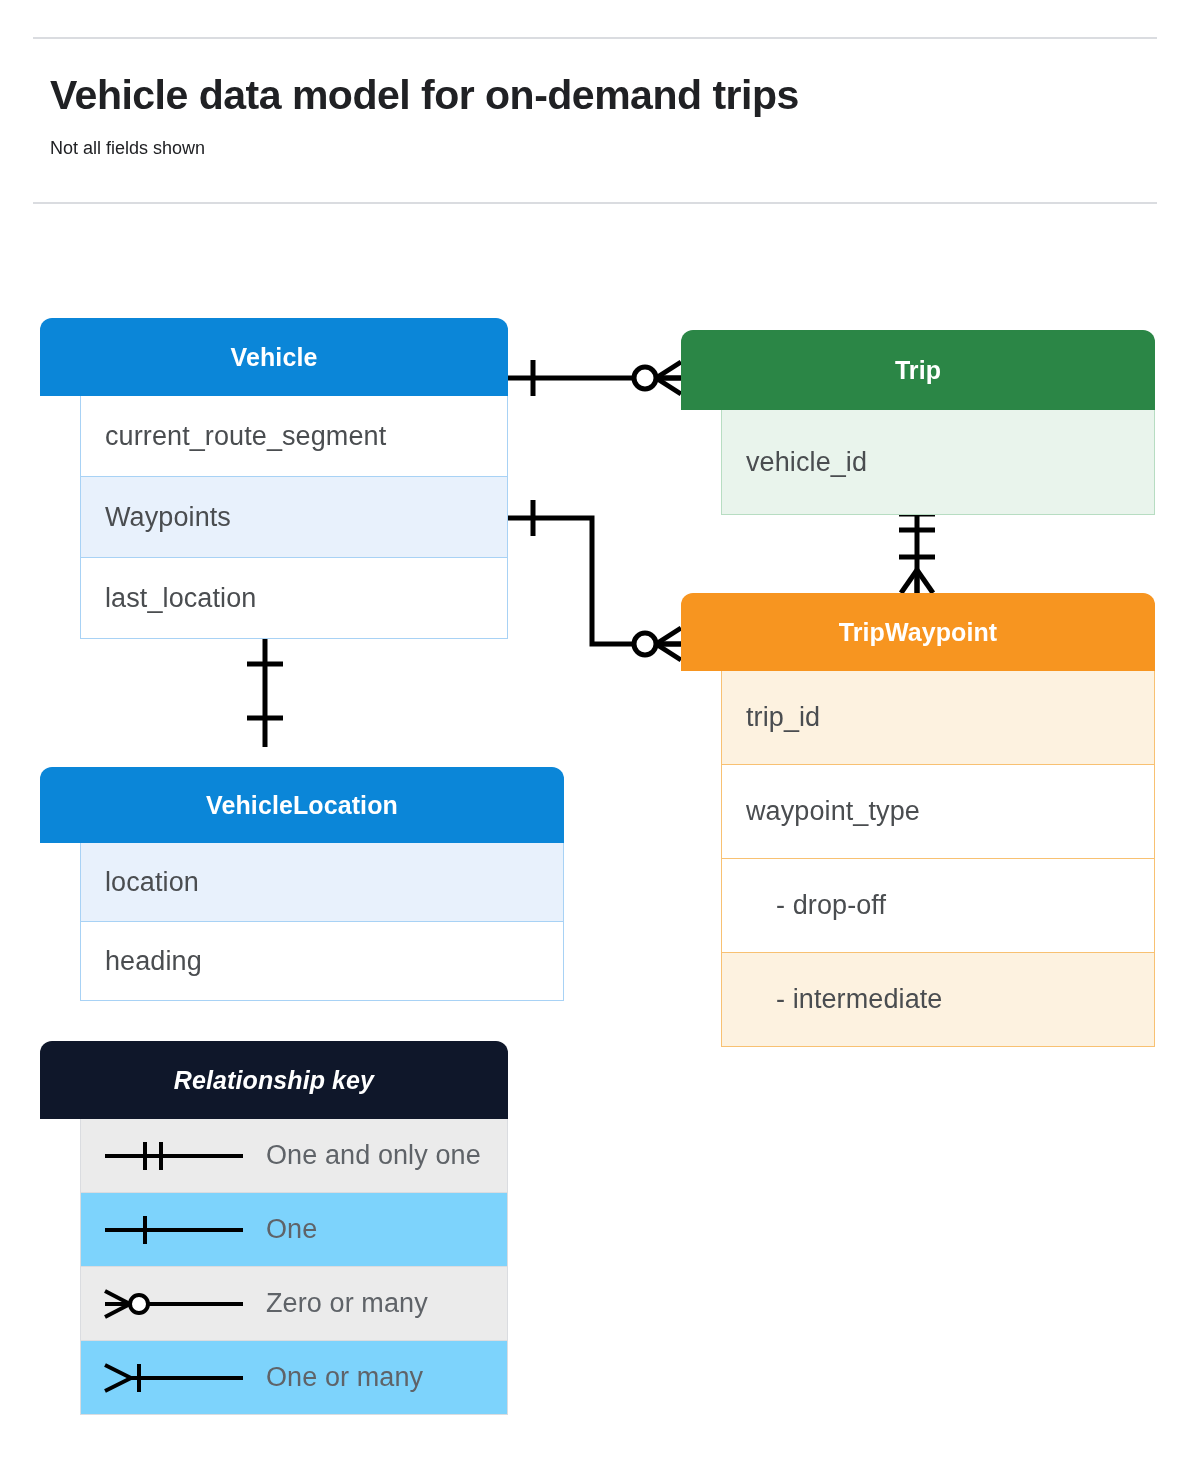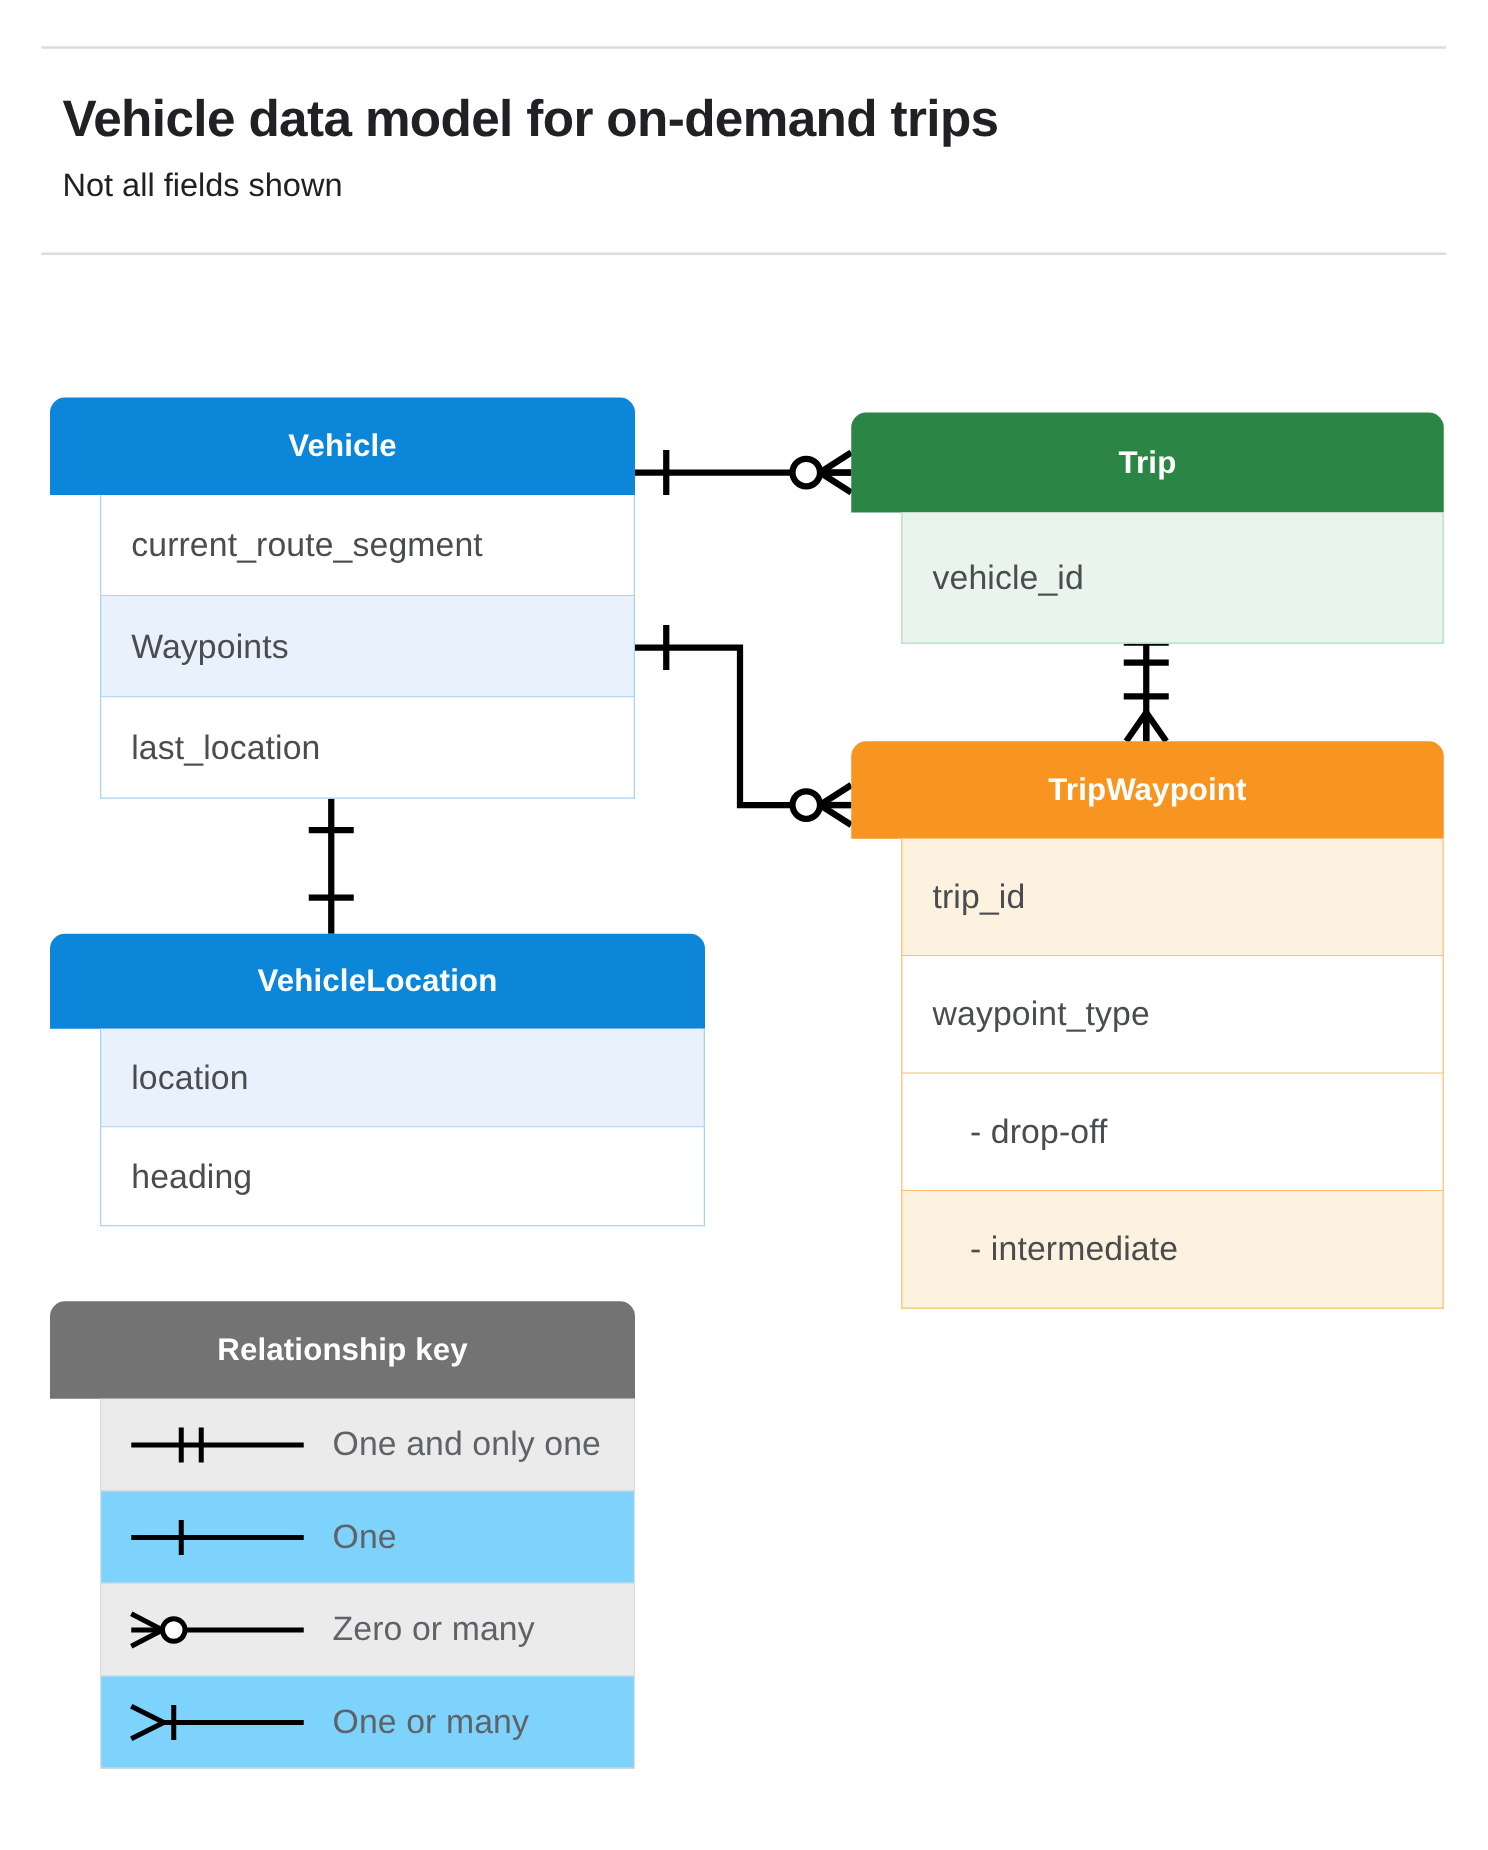--- a/index.html
+++ b/index.html
@@ -34,21 +34,21 @@
     font-size: 41px;
     font-weight: 700;
     letter-spacing: -0.5px;
     color: #202124;
     line-height: 50px;
   }
   #page-subtitle {
     position: absolute;
     left: 50px;
     top: 133px;
-    font-size: 26px;
+    font-size: 18px;
     font-weight: 400;
     color: #202124;
     line-height: 30px;
   }
 
   
   .entity {
     position: absolute;
     box-sizing: border-box;
   }
@@ -88,30 +88,30 @@
   .green .entity-header { background: #2b8646; }
   .green .row { border: 1px solid #b7ddc2; border-top: none; background: #ffffff; }
   .green .row.alt { background: #e9f4ec; }
 
   
   .orange .entity-header { background: #f79520; }
   .orange .row { border: 1px solid #f8c172; border-top: none; background: #ffffff; }
   .orange .row.alt { background: #fdf2e0; }
 
   
-  .grey .entity-header { background: #737373; }
+  .grey .entity-header { background: #0f172a; font-style: italic; }
   .grey .row { border: 1px solid #dadce0; border-top: none; background: #7dd3fc; }
   .grey .row.alt { background: #ebebeb; }
 
   
   #entity-vehicle          { left: 40px;  top: 318px; width: 468px; }
   #entity-vehicle .entity-header { height: 78px; }
   #entity-vehicle .row     { height: 81px; }
 
-  #entity-vehiclelocation  { left: 40px;  top: 747px; width: 524px; }
+  #entity-vehiclelocation  { left: 40px;  top: 767px; width: 524px; }
   #entity-vehiclelocation .entity-header { height: 76px; }
   #entity-vehiclelocation .row { height: 79px; }
 
   #entity-trip             { left: 681px; top: 330px; width: 474px; }
   #entity-trip .entity-header { height: 80px; }
   #entity-trip .row        { height: 105px; }
 
   #entity-tripwaypoint     { left: 681px; top: 593px; width: 474px; }
   #entity-tripwaypoint .entity-header { height: 78px; }
   #entity-tripwaypoint .row { height: 94px; }

